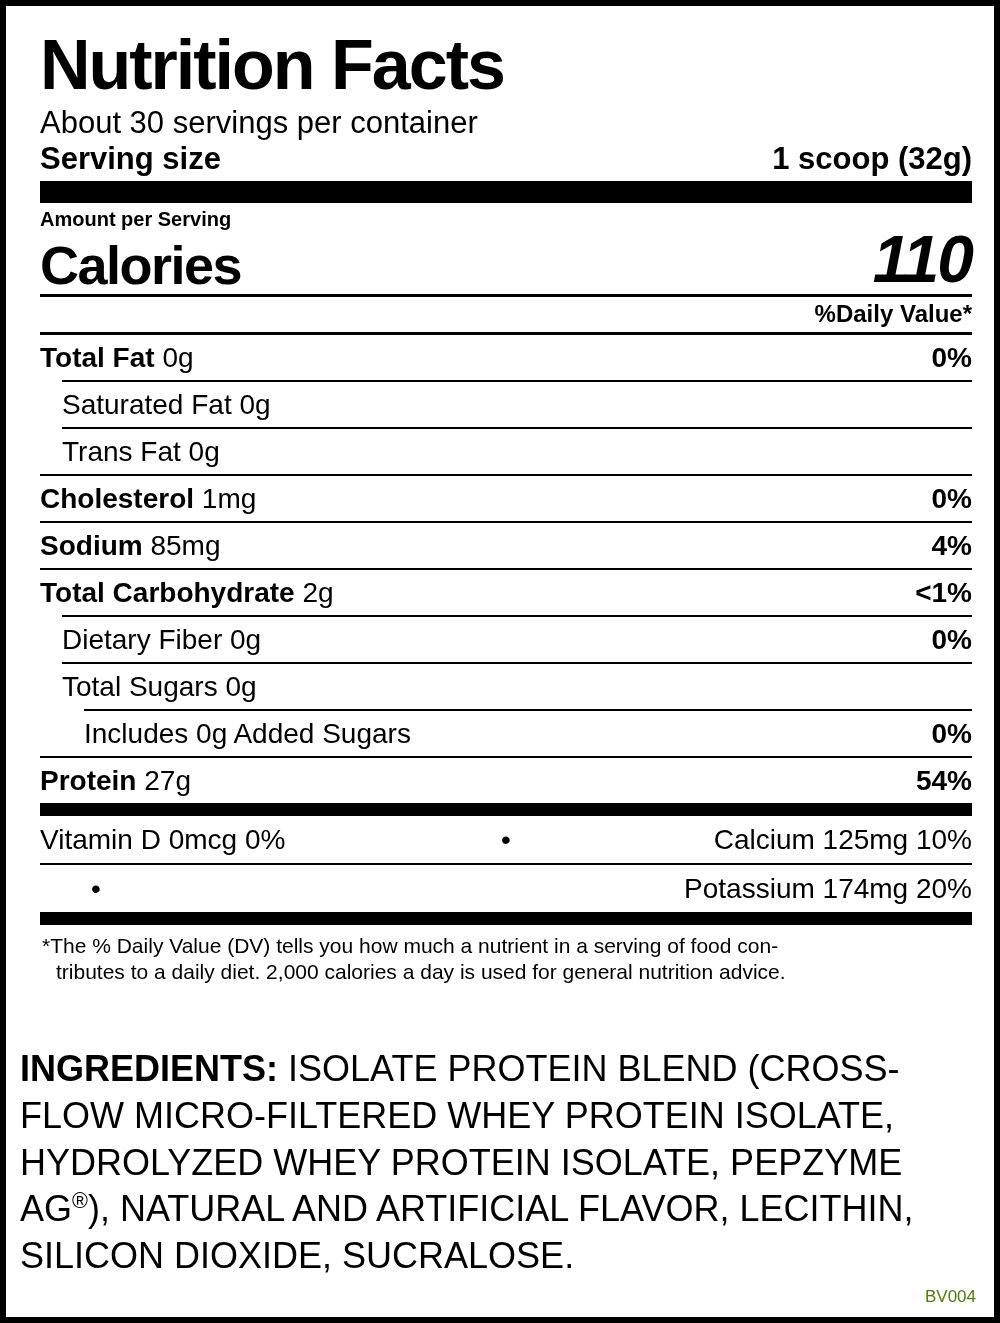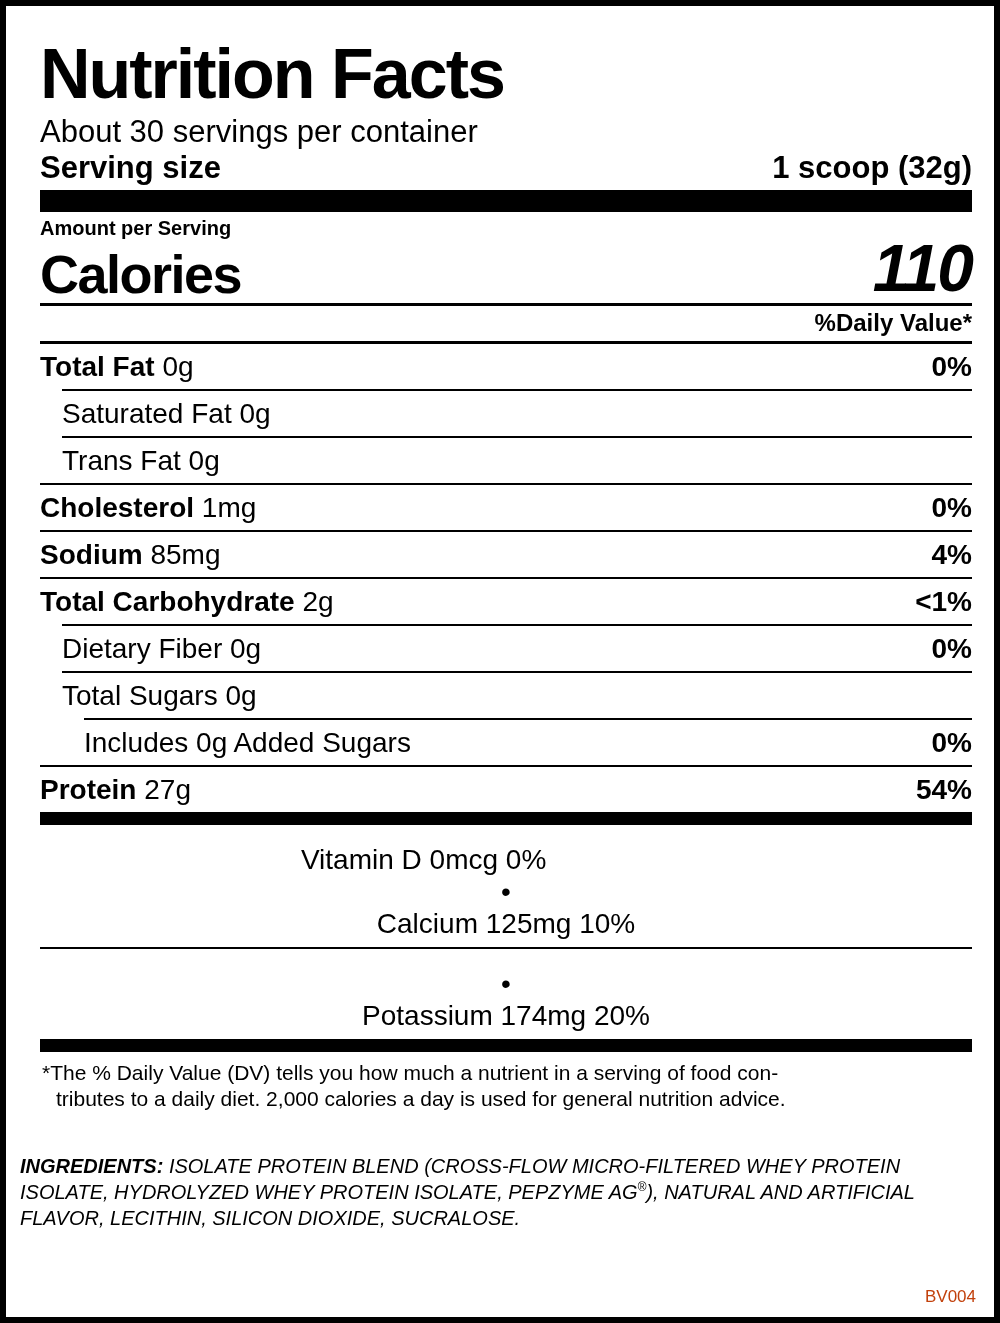--- a/index.html
+++ b/index.html
@@ -35,21 +35,21 @@
     top: 22px;
     width: 932px;
     box-sizing: border-box;
   }
 
   .nf-title {
     font-weight: bold;
     font-size: 70px;
     line-height: 0.95;
     letter-spacing: -2px;
-    margin: 13px 0 6px 0;
+    margin: 4px 0 6px 0;
     white-space: nowrap;
   }
 
   .nf-servings {
     font-size: 31px;
     line-height: 1.15;
     margin: 0 0 1px 0;
   }
 
   .row {
@@ -142,59 +142,57 @@
     margin-left: 22px;
   }
   .sub-rule2 {
     height: 2px;
     background: #000;
     margin-left: 44px;
   }
 
   .vit-row {
     display: flex;
-    align-items: center;
+    align-items: flex-end;
     font-size: 28px;
-    padding: 19px 0 7px 0;
-    flex-direction: column;
+    padding: 8px 0 7px 0;
   }
   .vit-left { width: 44%; }
   .vit-dot { width: 12%; text-align: center; font-size: 28px; }
   .vit-right { flex: 1; text-align: right; }
 
   .footnote {
     font-size: 21px;
     line-height: 1.25;
     padding: 8px 6px 0 2px;
   }
   .footnote .ind { display: block; padding-left: 14px; }
 
   
   .ingredients {
     position: absolute;
     left: 14px;
-    top: 1147px;
+    top: 1040px;
     width: 972px;
-    font-size: 20px;
+    font-size: 36px;
     line-height: 1.30;
-    font-style: italic;
   }
   .ingredients b { font-weight: bold; }
   .contains {
     position: absolute;
     left: 14px;
     top: 1268px;
     font-size: 28px;
   }
   .code {
     position: absolute;
     right: 18px;
     top: 1281px;
     font-size: 17px;
-    color: #c2410c;
+    color: #4d7c0f;
   }
   sup { font-size: 0.6em; vertical-align: super; }
 </style>
 </head>
 <body>
 
 <div class="page">
 
   <div class="nf-panel">
 

